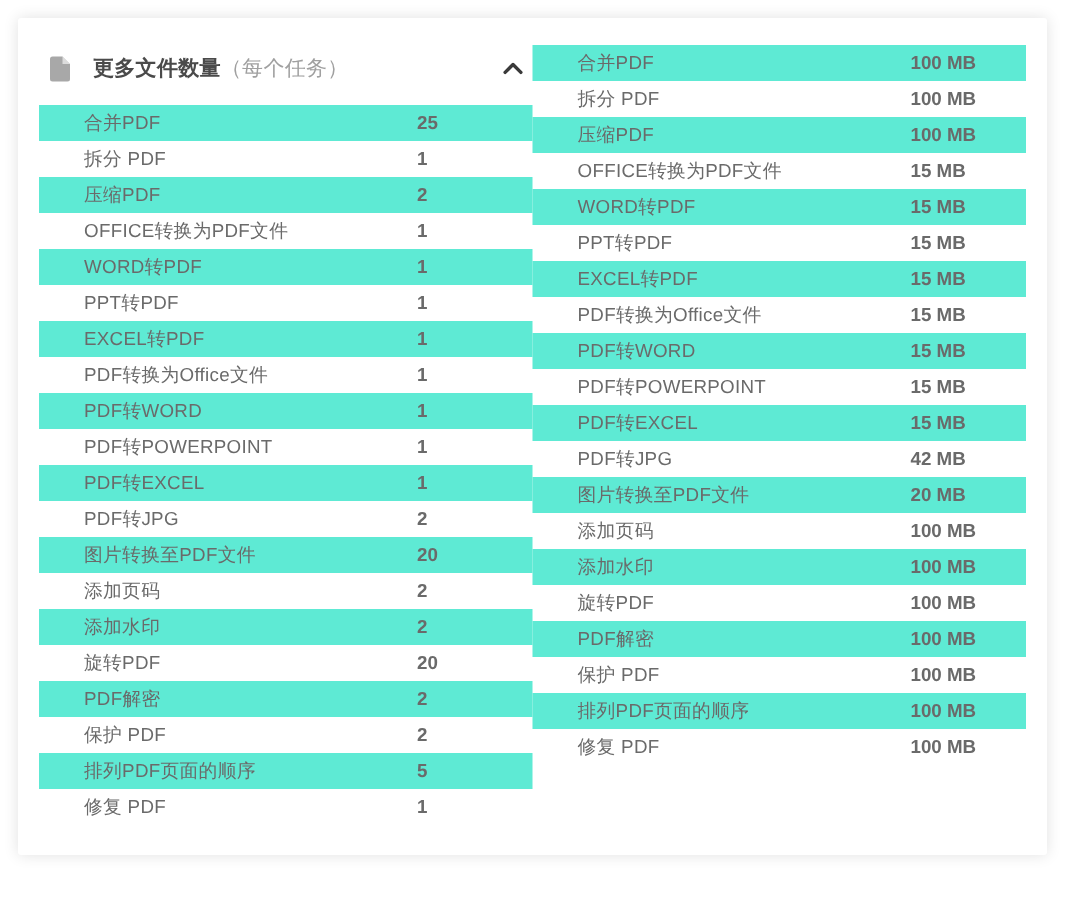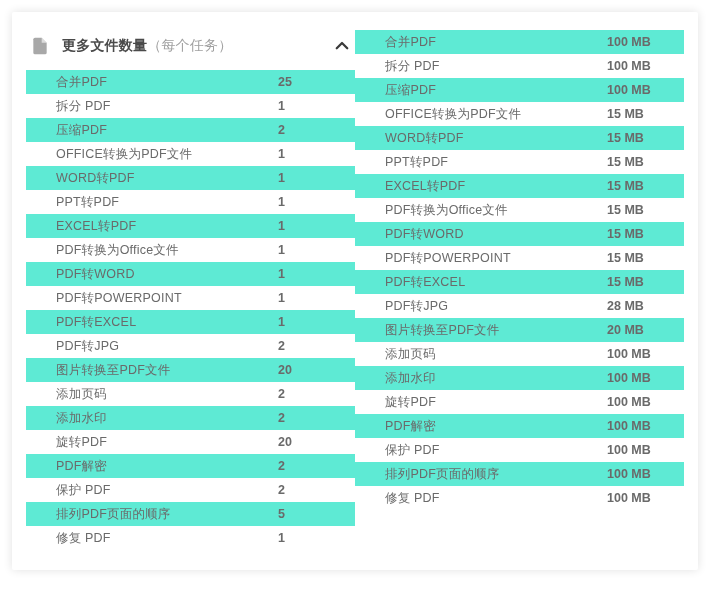--- a/index.html
+++ b/index.html
@@ -207,21 +207,21 @@
         <div class="row">
           <span class="label">PDF转POWERPOINT</span>
           <span class="value">15 MB</span>
         </div>
         <div class="row alt">
           <span class="label">PDF转EXCEL</span>
           <span class="value">15 MB</span>
         </div>
         <div class="row">
           <span class="label">PDF转JPG</span>
-          <span class="value">28 MB</span>
+          <span class="value">42 MB</span>
         </div>
         <div class="row alt">
           <span class="label">图片转换至PDF文件</span>
           <span class="value">20 MB</span>
         </div>
         <div class="row">
           <span class="label">添加页码</span>
           <span class="value">100 MB</span>
         </div>
         <div class="row alt">

